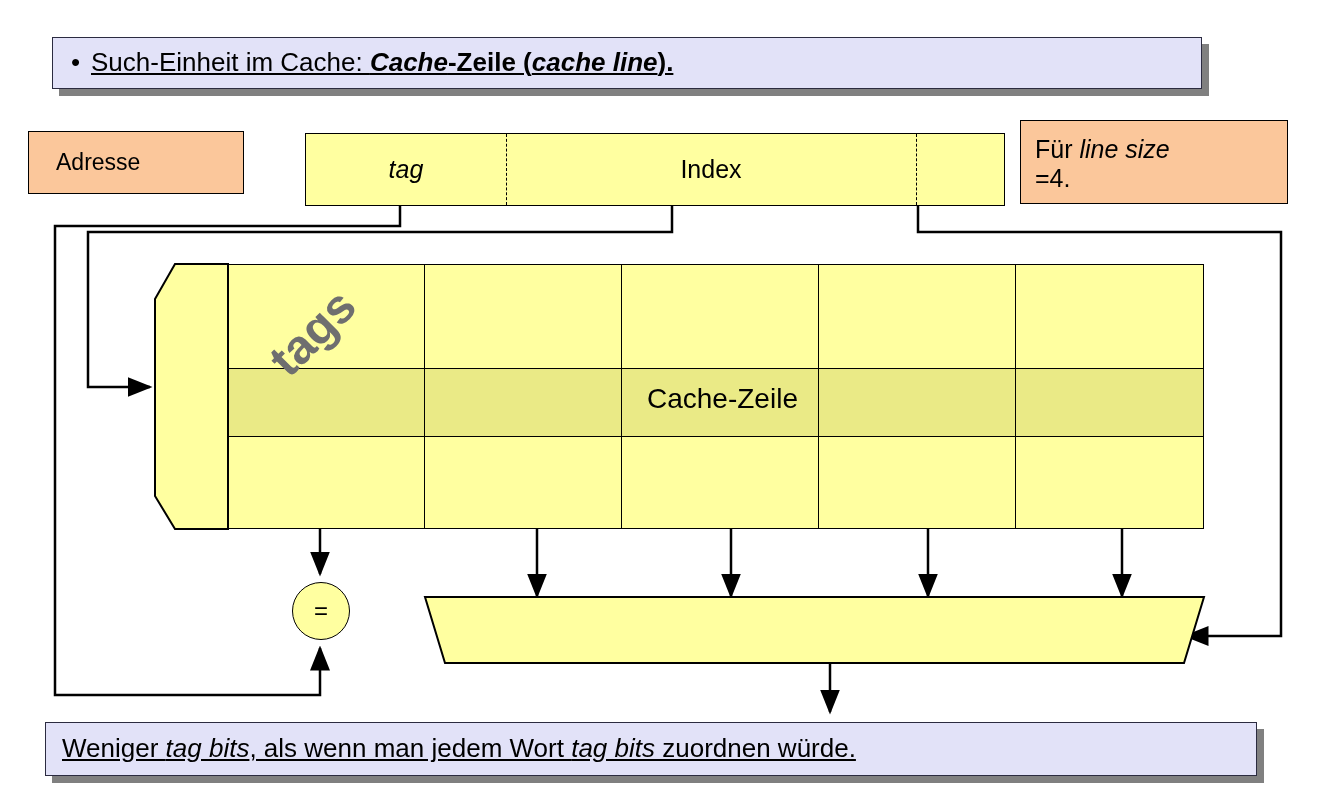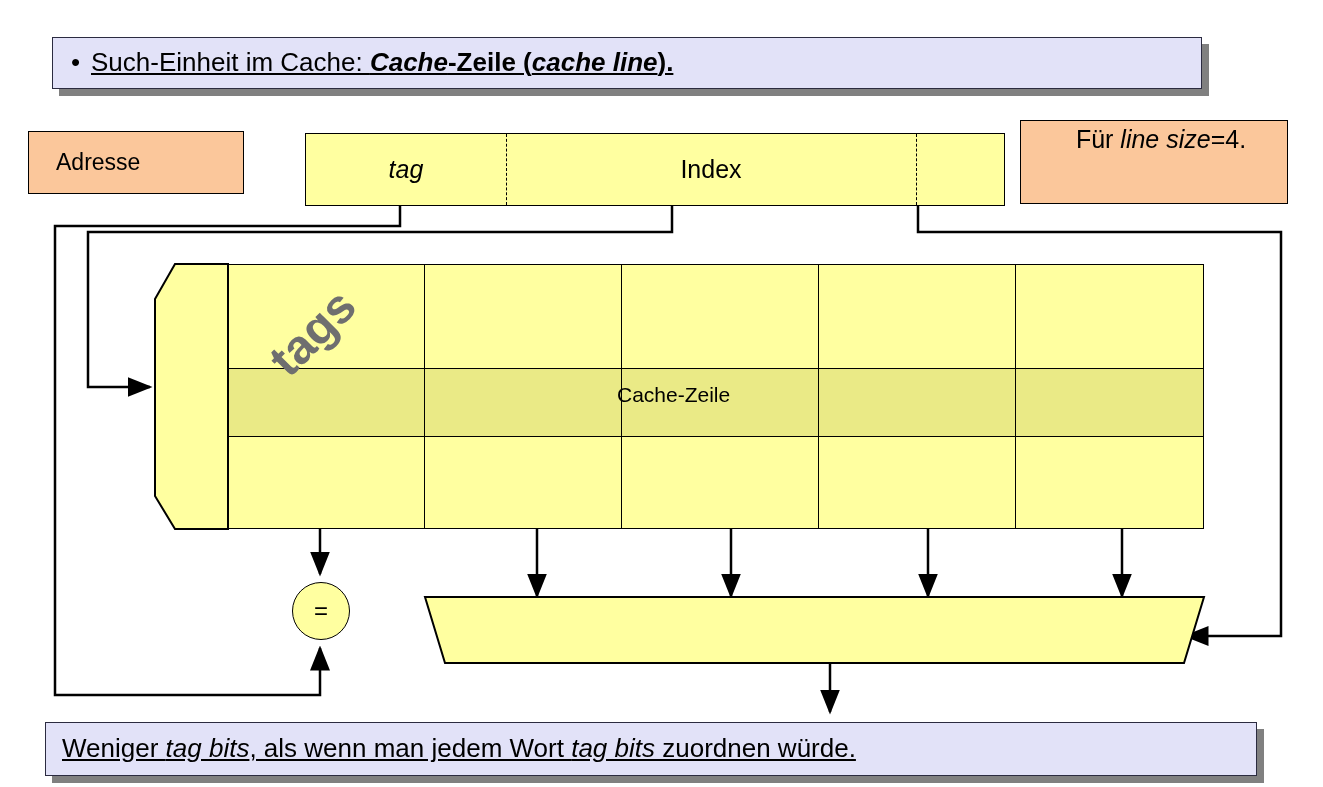--- a/index.html
+++ b/index.html
@@ -19,42 +19,42 @@
   .ital{font-style:italic;}
   .bi{font-style:italic;font-weight:bold;}
   .bold{font-weight:bold;}
 
   
   .orange-box{position:absolute;background:#FBC79B;border:1.5px solid #000;
               box-sizing:border-box;display:flex;align-items:center;}
   #adresse-box{left:28px;top:131px;width:216px;height:63px;padding-left:27px;}
   #adresse-box .lbl{font-size:23px;}
   #linesize-box{left:1020px;top:120px;width:268px;height:84px;padding:4px 0 0 14px;
-                align-items:flex-start;flex-direction:row;justify-content:center;}
+                align-items:flex-start;flex-direction:column;justify-content:center;}
   #linesize-box .lbl{font-size:25px;line-height:1.18;}
 
   
   #address-bar{position:absolute;left:305px;top:133px;width:700px;height:73px;
                background:#FFFFA0;border:1.5px solid #000;box-sizing:border-box;}
   .addr-seg{position:absolute;top:0;bottom:0;display:flex;align-items:center;
             justify-content:center;font-size:25px;}
   #addr-seg-tag{left:0;width:200px;}
   #addr-seg-index{left:200px;width:410px;}
   #addr-seg-offset{left:610px;right:0;}
   .addr-div{position:absolute;top:0;bottom:0;width:0;
             border-left:1.5px dashed #000;}
 
   
   #cache-grid{position:absolute;left:228px;top:264px;width:976px;height:265px;
               border:1.5px solid #000;box-sizing:border-box;background:#FFFFA0;}
   .grid-vline{position:absolute;top:0;bottom:0;width:0;border-left:1.5px solid #000;}
   .grid-hline{position:absolute;left:0;right:0;height:0;border-top:1.5px solid #000;}
   #hilite-row{position:absolute;left:0;right:0;top:103px;height:68px;
               background:rgba(160,160,40,0.22);pointer-events:none;}
-  #cacheline-label{position:absolute;left:388px;top:118px;font-size:21px;}
+  #cacheline-label{position:absolute;left:418px;top:118px;font-size:28px;}
   #tags-word{position:absolute;left:258px;top:348px;width:170px;height:110px;
              font-size:48px;font-weight:bold;color:#6f6f6f;
              transform:rotate(-45deg);transform-origin:left top;
              pointer-events:none;white-space:nowrap;}
 
   
   #comparator{position:absolute;left:292px;top:582px;width:58px;height:58px;
               border-radius:50%;background:#FFFFA0;border:1.5px solid #000;
               display:flex;align-items:center;justify-content:center;
               font-size:24px;box-sizing:border-box;}

